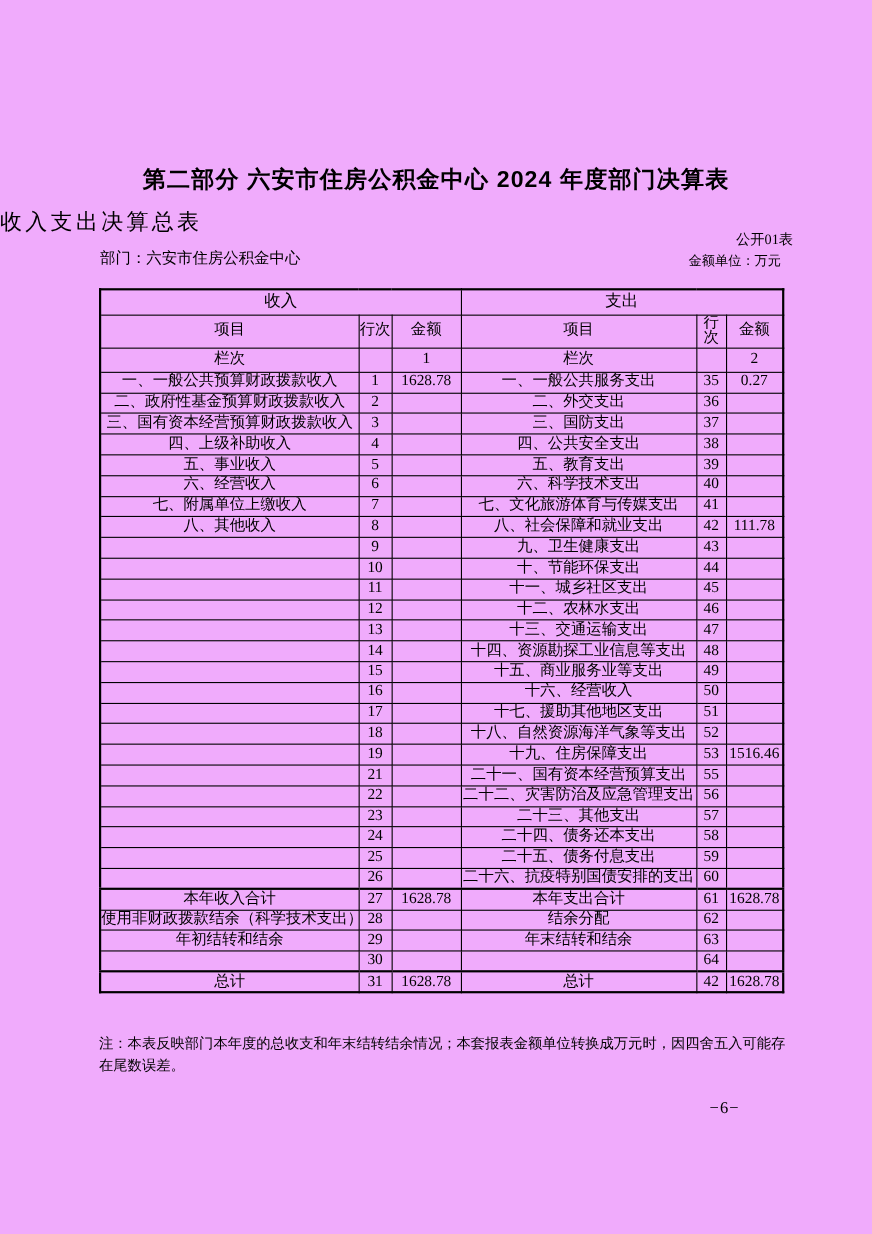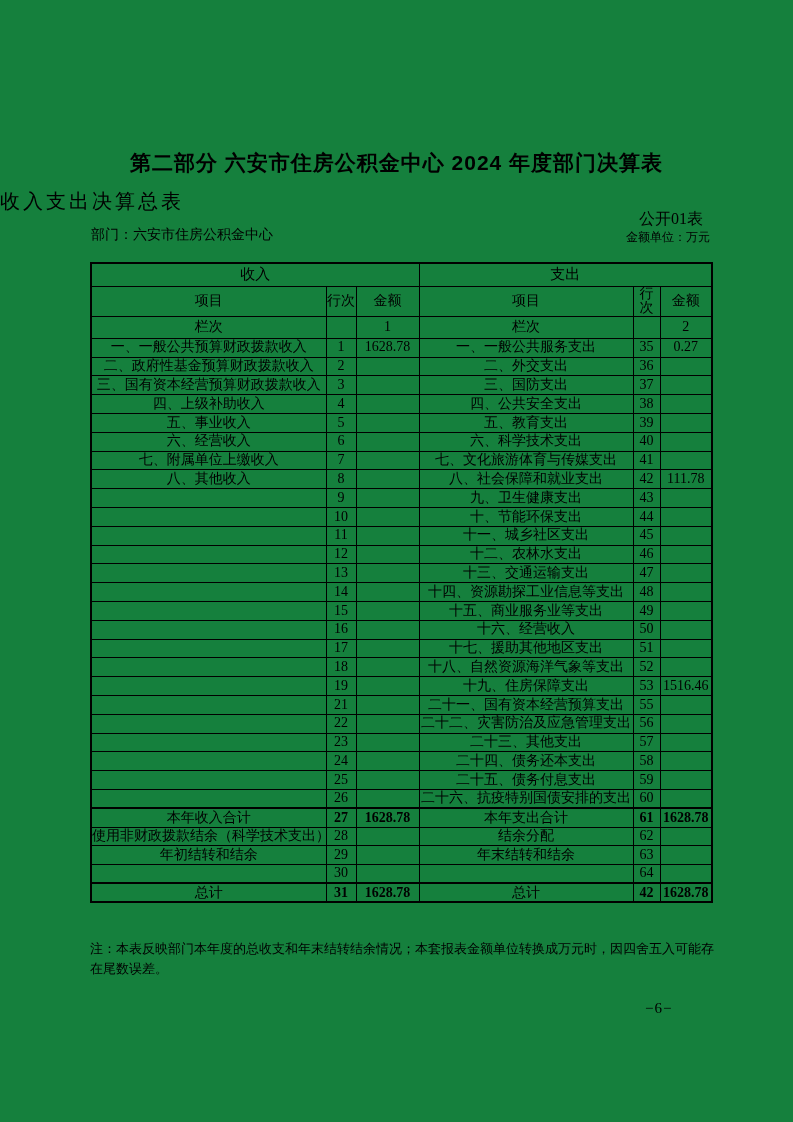--- a/index.html
+++ b/index.html
@@ -1,21 +1,21 @@
 <!DOCTYPE html>
 <html><head>
 <meta charset="utf-8">
 <style>
   * { margin: 0; padding: 0; box-sizing: border-box; }
   html, body { background: #ffffff; }
   .page {
     position: relative;
     width: 793px;
     height: 1122px;
-    background: #15803d;
+    background: #f0abfc;
     color: #000000;
     font-family: "Liberation Serif", "DejaVu Serif", serif;
     overflow: hidden;
   }
   .part-title {
     position: absolute;
     top: 149px; left: 0; width: 100%;
     text-align: center;
     font-family: "Liberation Sans", "DejaVu Sans", sans-serif;
     font-weight: bold;
@@ -26,22 +26,22 @@
   .table-title {
     position: absolute;
     top: 188px; left: 0; width: 100%;
     text-align: left;
     font-size: 20px;
     letter-spacing: 3px;
     white-space: nowrap;
   }
   .pub-no {
     position: absolute;
-    top: 209px; right: 90px;
-    font-size: 16px;
+    top: 209px; right: 72px;
+    font-size: 13px;
   }
   .dept {
     position: absolute;
     top: 226px; left: 91px;
     font-size: 14px;
   }
   .unit {
     position: absolute;
     top: 229px; right: 83px;
     font-size: 12px;
@@ -75,21 +75,21 @@
   td.item {
     text-align: left;
     padding-left: 2px;
     white-space: nowrap;
   }
   tr.sumrow td.item {
     text-align: center;
     font-weight: normal;
     padding-left: 0;
   }
-  tr.thick td { border-top: 2px solid #000; font-weight: bold; }
+  tr.thick td { border-top: 2px solid #000; }
   .note {
     position: absolute;
     top: 939px; left: 90px;
     width: 624px;
     font-size: 13px;
     line-height: 1.55;
   }
   .pageno {
     position: absolute;
     top: 1000px; left: 645px;

